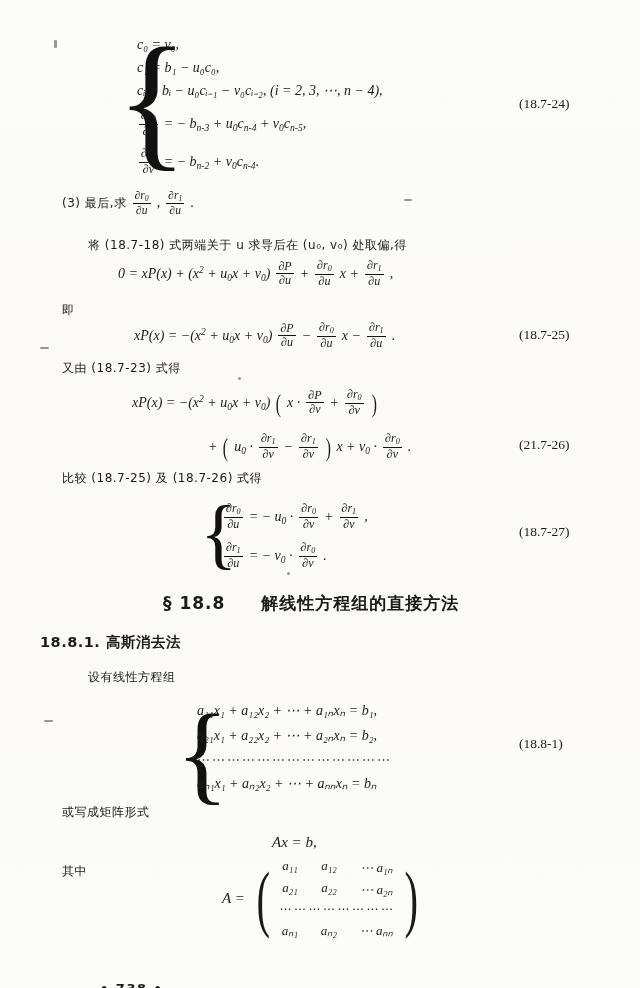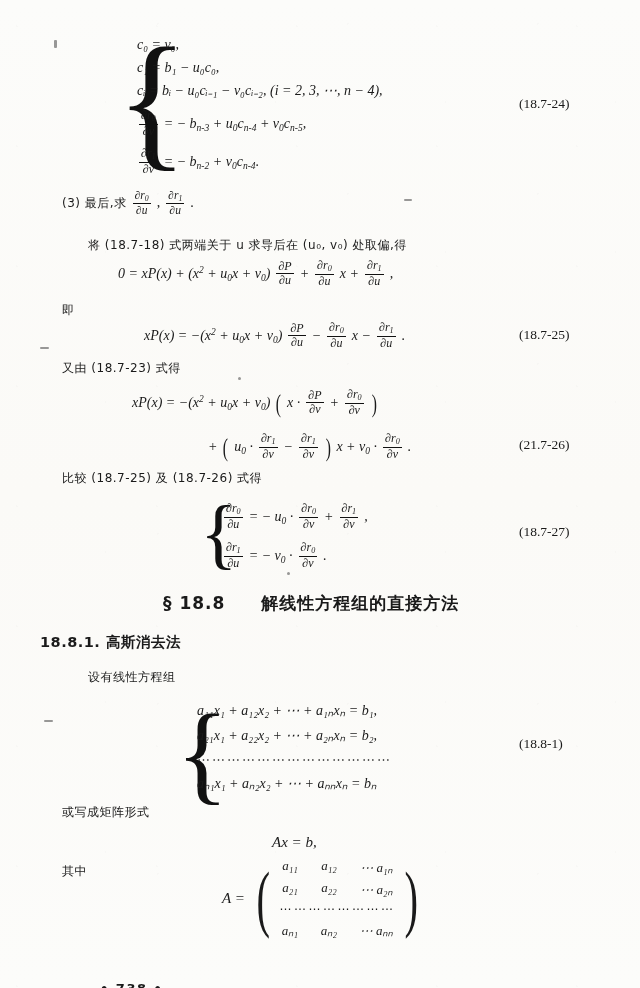--- a/index.html
+++ b/index.html
@@ -201,21 +201,21 @@
     <span class="frac"><span class="num">∂P</span><span class="den">∂u</span></span>
     <span class="mathi">+</span>
     <span class="frac"><span class="num">∂r<sub>0</sub></span><span class="den">∂u</span></span>
     <span class="mathi">x +</span>
     <span class="frac"><span class="num">∂r<sub>1</sub></span><span class="den">∂u</span></span>
     <span class="mathi">,</span>
   </div>
 
   <div class="blk cn" style="left:62px;top:303px;">即</div>
 
-  <div class="blk" style="left:144px;top:322px;">
+  <div class="blk" style="left:134px;top:322px;">
     <span class="mathi">xP(x) = −(x<sup>2</sup> + u<sub>0</sub>x + v<sub>0</sub>)</span>
     <span class="frac"><span class="num">∂P</span><span class="den">∂u</span></span>
     <span class="mathi">−</span>
     <span class="frac"><span class="num">∂r<sub>0</sub></span><span class="den">∂u</span></span>
     <span class="mathi">x −</span>
     <span class="frac"><span class="num">∂r<sub>1</sub></span><span class="den">∂u</span></span>
     <span class="mathi">.</span>
   </div>
   <div class="blk eqnum" style="left:519px;top:327px;">(18.7-25)</div>
 

